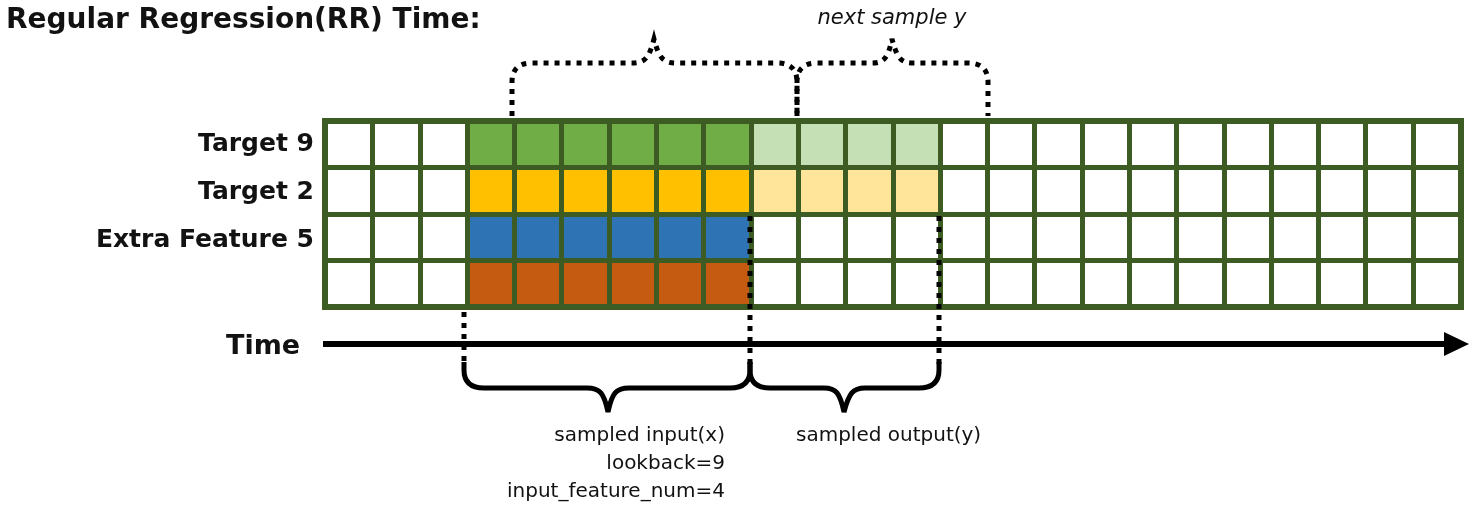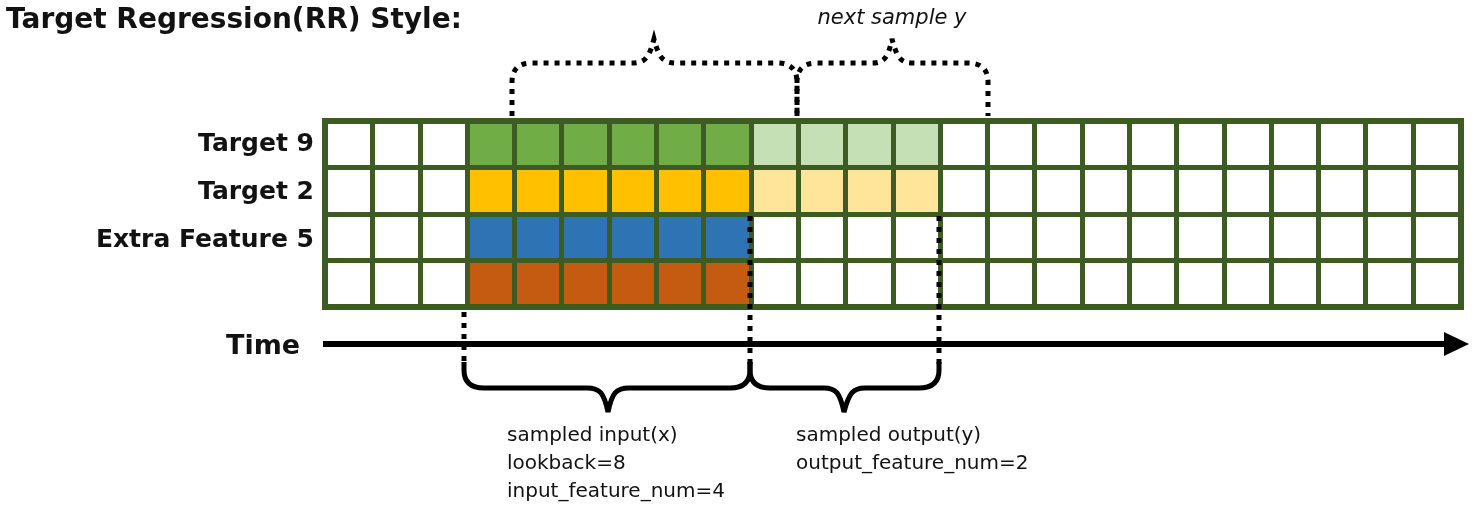--- a/index.html
+++ b/index.html
@@ -30,31 +30,31 @@
     gap:5px;padding:6px;
   }
   #sample-grid .cell{width:100%;height:100%;}
   .time-label{
     position:absolute;left:226px;top:329px;
     font-size:27px;font-weight:bold;white-space:nowrap;
   }
   .note-block{
     position:absolute;top:420px;font-size:20px;line-height:28px;white-space:nowrap;
   }
-  #note-input{left:507px;}
+  #note-input{left:507px;text-align:right;}
   #note-output{left:772px;margin-left:24px;}
   .note-block div{white-space:nowrap;}
   svg.overlay{position:absolute;left:0;top:0;pointer-events:none;}
 </style>
 </head>
 <body>
 
 <div id="canvas">
 
-  <div class="title">Target Regression(RR) Style:</div>
+  <div class="title">Regular Regression(RR) Time:</div>
 
   <div id="next-y" class="next-label">next sample y</div>
 
   <div class="row-label" style="top:118px">Target 9</div>
   <div class="row-label" style="top:166px">Target 2</div>
   <div class="row-label" style="top:214px">Extra Feature 5</div>
 
   <div id="sample-grid" style="background: rgb(61, 92, 36);">
       <div class="cell" style="background: rgb(255, 255, 255);"></div>
       <div class="cell" style="background: rgb(255, 255, 255);"></div>
@@ -169,21 +169,20 @@
     <line x1="323" y1="344" x2="1446" y2="344" stroke="#000" stroke-width="6"></line>
     <polygon points="1444,332 1469,344 1444,356" fill="#000"></polygon>
 
     <path d="M 464 362 L 464 370 Q 464 388 484 388 L 587 388 C 600 388 604 393 608 412 C 612 393 616 388 629 388 L 730 388 Q 750 388 750 370 L 750 362" fill="none" stroke="#000" stroke-width="5"></path>
 
     <path d="M 750 362 L 750 370 Q 750 388 770 388 L 824 388 C 836 388 840 393 844 412 C 849 393 853 388 865 388 L 919 388 Q 939 388 939 370 L 939 362" fill="none" stroke="#000" stroke-width="5"></path>
   </svg>
 
   <div id="note-input" class="note-block">
     <div>sampled input(x)</div>
-    <div>lookback=8</div>
+    <div>lookback=9</div>
     <div>input_feature_num=4</div>
   </div>
   <div id="note-output" class="note-block">
     <div>sampled output(y)</div>
-    <div>output_feature_num=2</div>
   </div>
 
 </div>
 
 </body></html>

